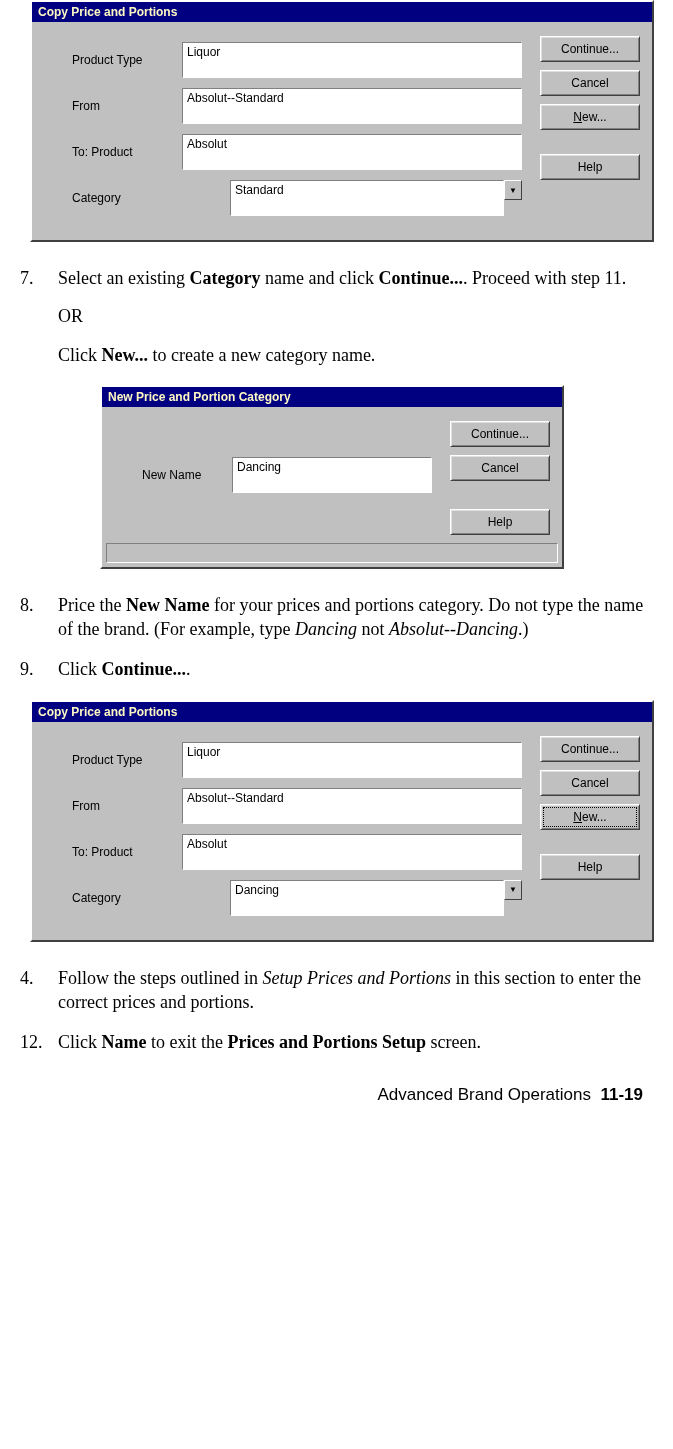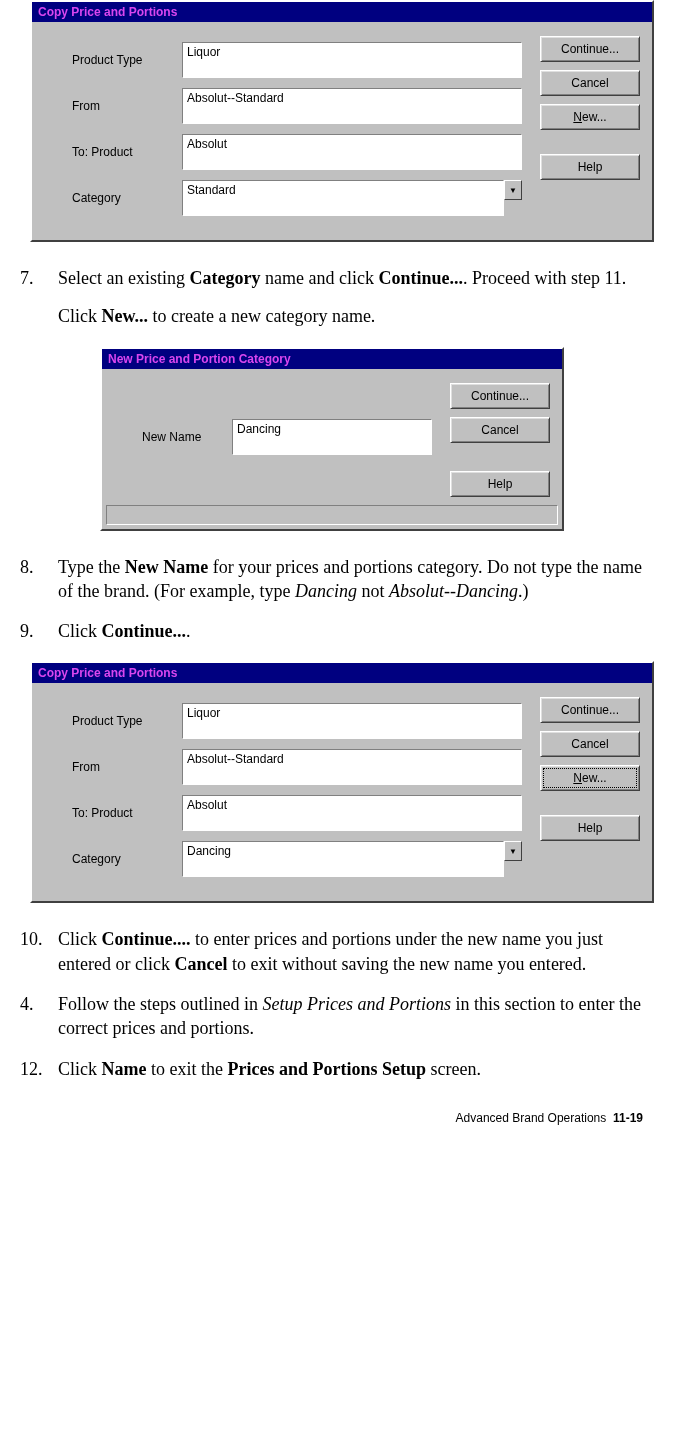--- a/index.html
+++ b/index.html
@@ -20,21 +20,21 @@
     border-left: 2px solid #fff;
     border-bottom: 2px solid #404040;
     border-right: 2px solid #404040;
     margin-bottom: 24px;
     position: relative;
     font-family: "MS Sans Serif", Arial, sans-serif;
     font-size: 12px;
   }
   .titlebar {
     background: #000080;
-    color: #d946ef;
+    color: #fef9c3;
     font-weight: bold;
     padding: 3px 6px;
     font-size: 12px;
   }
   .dlg-body {
     padding: 10px 12px 14px 12px;
     display: flex;
     gap: 18px;
   }
   .form-col {
@@ -60,20 +60,21 @@
     padding: 2px 4px;
     font-size: 12px;
     flex: 1;
   }
   .combo {
     display: flex;
     flex: 1;
   }
   .combo .textbox {
     flex: 1;
+    margin-left: 48px;
   }
   .combo-btn {
     width: 18px;
     height: 20px;
     background: #c0c0c0;
     border-top: 1px solid #fff;
     border-left: 1px solid #fff;
     border-bottom: 1px solid #404040;
     border-right: 1px solid #404040;
     display: flex;
@@ -146,21 +147,21 @@
     margin-left: 80px;
     width: 460px;
   }
   .dlg-full {
     margin-left: 10px;
     width: 620px;
   }
   .footer {
     text-align: right;
     font-family: Arial, Helvetica, sans-serif;
-    font-size: 12px;
+    font-size: 17px;
     margin-top: 30px;
     padding-right: 10px;
   }
   .footer .pg {
     font-weight: bold;
   }
   b { font-weight: bold; }
   i { font-style: italic; }
 </style>
 </head>
@@ -206,20 +207,21 @@
     </div>
   </div>
 
   <ol class="steps">
     <li>
       <div class="step-num">7.</div>
       <div class="step-body">
         <div>
           <span>Select an existing </span><b>Category</b><span> name and click </span><b>Continue...</b><span>. Proceed with step 11.</span>
         </div>
+        <div class="sub">OR</div>
         <div class="sub">
           <span>Click </span><b>New...</b><span> to create a new category name.</span>
         </div>
       </div>
     </li>
   </ol>
 
   <div class="dlg-wrap">
     <div class="dlg dlg-small">
       <div class="titlebar">New Price and Portion Category</div>
@@ -238,21 +240,21 @@
         </div>
       </div>
       <div class="statusbar"></div>
     </div>
   </div>
 
   <ol class="steps">
     <li>
       <div class="step-num">8.</div>
       <div class="step-body">
-        <span>Type the </span><b>New Name</b><span> for your prices and portions category. Do not type the name of the brand. (For example, type </span><i>Dancing</i><span> not </span><i>Absolut--Dancing</i><span>.)</span>
+        <span>Price the </span><b>New Name</b><span> for your prices and portions category. Do not type the name of the brand. (For example, type </span><i>Dancing</i><span> not </span><i>Absolut--Dancing</i><span>.)</span>
       </div>
     </li>
     <li>
       <div class="step-num">9.</div>
       <div class="step-body">
         <span>Click </span><b>Continue...</b><span>.</span>
       </div>
     </li>
   </ol>
 
@@ -289,26 +291,20 @@
             </div>
           <div style="height:8px;"></div>
           <div class="winbtn">Help</div>
         </div>
       </div>
     </div>
   </div>
 
   <ol class="steps">
     <li>
-      <div class="step-num">10.</div>
-      <div class="step-body">
-        <span>Click </span><b>Continue....</b><span> to enter prices and portions under the new name you just entered or click </span><b>Cancel</b><span> to exit without saving the new name you entered.</span>
-      </div>
-    </li>
-    <li>
       <div class="step-num">4.</div>
       <div class="step-body">
         <span>Follow the steps outlined in </span><i>Setup Prices and Portions</i><span> in this section to enter the correct prices and portions.</span>
       </div>
     </li>
     <li>
       <div class="step-num">12.</div>
       <div class="step-body">
         <span>Click </span><b>Name</b><span> to exit the </span><b>Prices and Portions Setup</b><span> screen.</span>
       </div>

